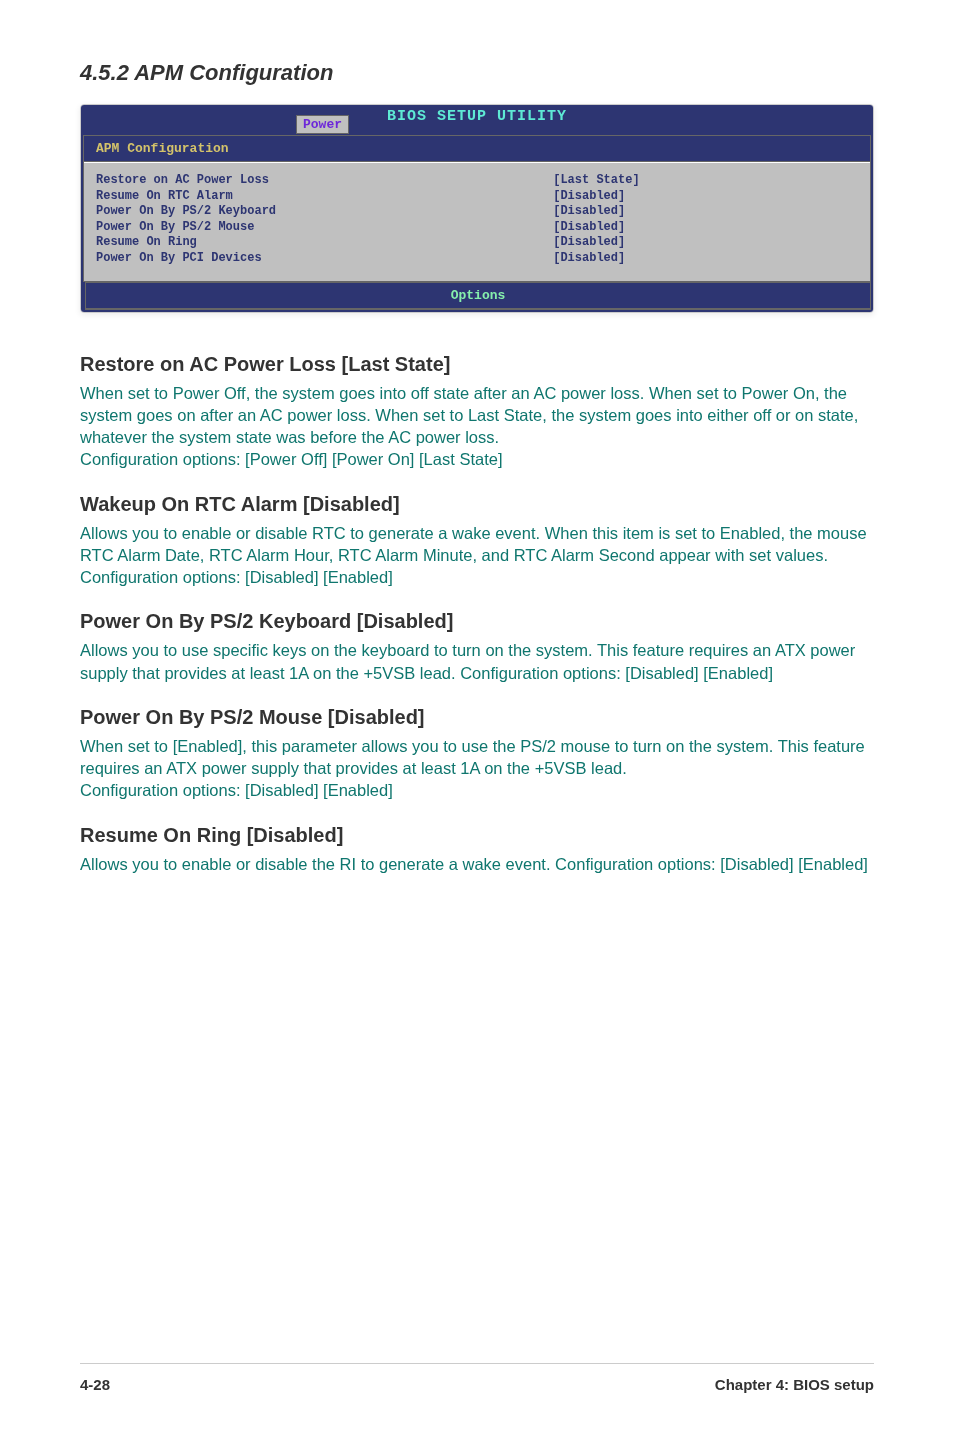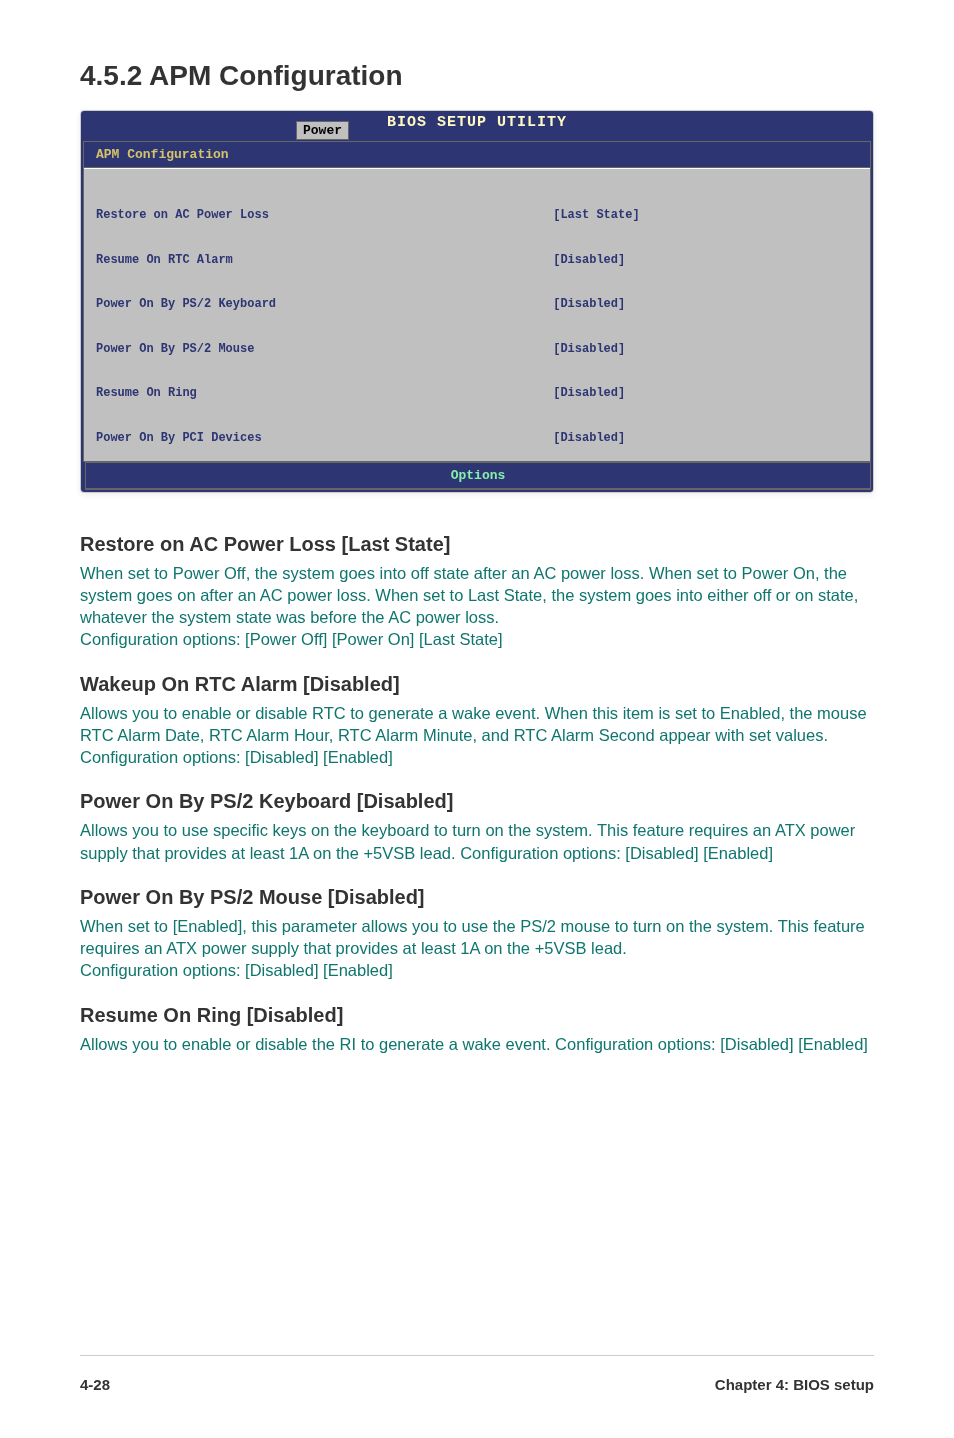--- a/index.html
+++ b/index.html
@@ -7,56 +7,57 @@
       font-family: Arial, Helvetica, sans-serif;
       background: #ffffff;
       width: 954px;
       margin: 0 auto;
       padding: 60px 80px 40px 80px;
       color: #333;
       min-height: 1438px;
       position: relative;
     }
     .section-title {
-      font-size: 28px;
+      font-size: 22px;
       font-weight: bold;
       color: #333;
       margin-bottom: 18px;
+      font-style: italic;
     }
     .bios-box {
       border: 1px solid #ccc;
       background: #fff;
       border-radius: 4px;
       box-shadow: 0 2px 6px rgba(0,0,0,0.08);
       margin-bottom: 40px;
       overflow: hidden;
     }
     .bios-header-bar {
       background: #2d3572;
       position: relative;
       height: 28px;
       display: flex;
       align-items: flex-end;
       justify-content: center;
     }
     .bios-title {
-      color: #fef9c3;
+      color: #5eead4;
       font-family: 'Courier New', monospace;
       font-weight: bold;
       font-size: 15px;
       letter-spacing: 1px;
       position: absolute;
       top: 3px;
     }
     .bios-tab {
       position: absolute;
       left: 215px;
       bottom: -1px;
       background: #c0c0c0;
-      color: #000000;
+      color: #6d28d9;
       font-family: 'Courier New', monospace;
       font-weight: bold;
       font-size: 13px;
       padding: 1px 6px;
       border: 1px solid #666;
     }
     .bios-body {
       display: flex;
       background: #2d3572;
       padding: 2px;
@@ -83,21 +84,21 @@
     }
     .bios-left-content {
       padding: 10px 12px 14px 12px;
       font-family: 'Courier New', monospace;
       color: #2d3572;
       font-size: 12px;
       font-weight: bold;
       line-height: 1.3;
       border-top: 1px solid #fff;
     }
-    .bios-row { display: flex; margin-top: 29px; }
+    .bios-row { display: flex; }
     .bios-label { flex: 0 0 60%; }
     .bios-value { flex: 0 0 40%; }
     .bios-right-head {
       background: #2d3572;
       color: #86efac;
       font-family: 'Courier New', monospace;
       font-weight: bold;
       font-size: 13px;
       padding: 5px 0;
       text-align: center;
@@ -126,21 +127,21 @@
       color: #0f766e;
       line-height: 1.35;
       margin-bottom: 22px;
     }
     .footer {
       position: absolute;
       bottom: 45px;
       left: 80px;
       right: 80px;
       border-top: 1px solid #ccc;
-      padding-top: 20px;
+      padding-top: 12px;
       display: flex;
       justify-content: space-between;
       font-size: 15px;
       font-weight: bold;
       color: #333;
     }
   </style>
 </head>
 <body>
 

